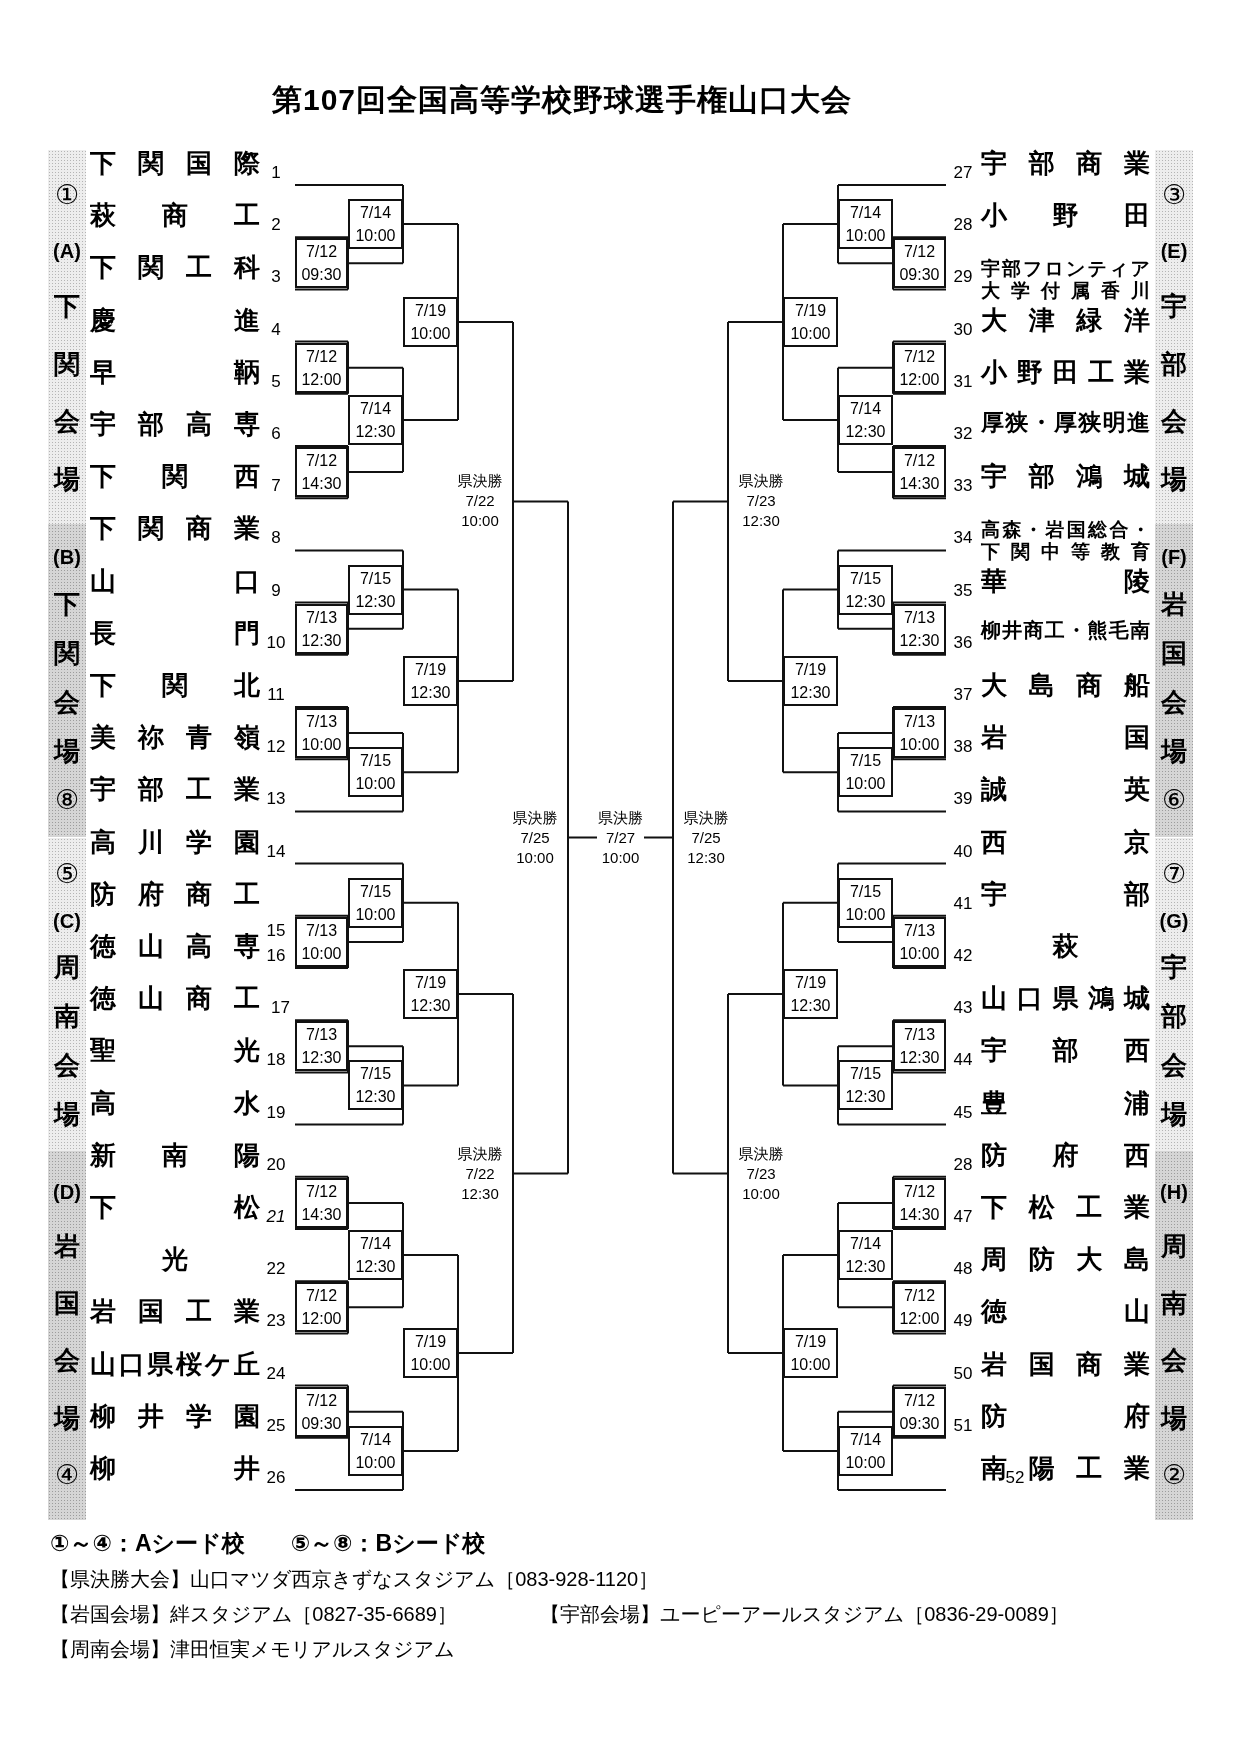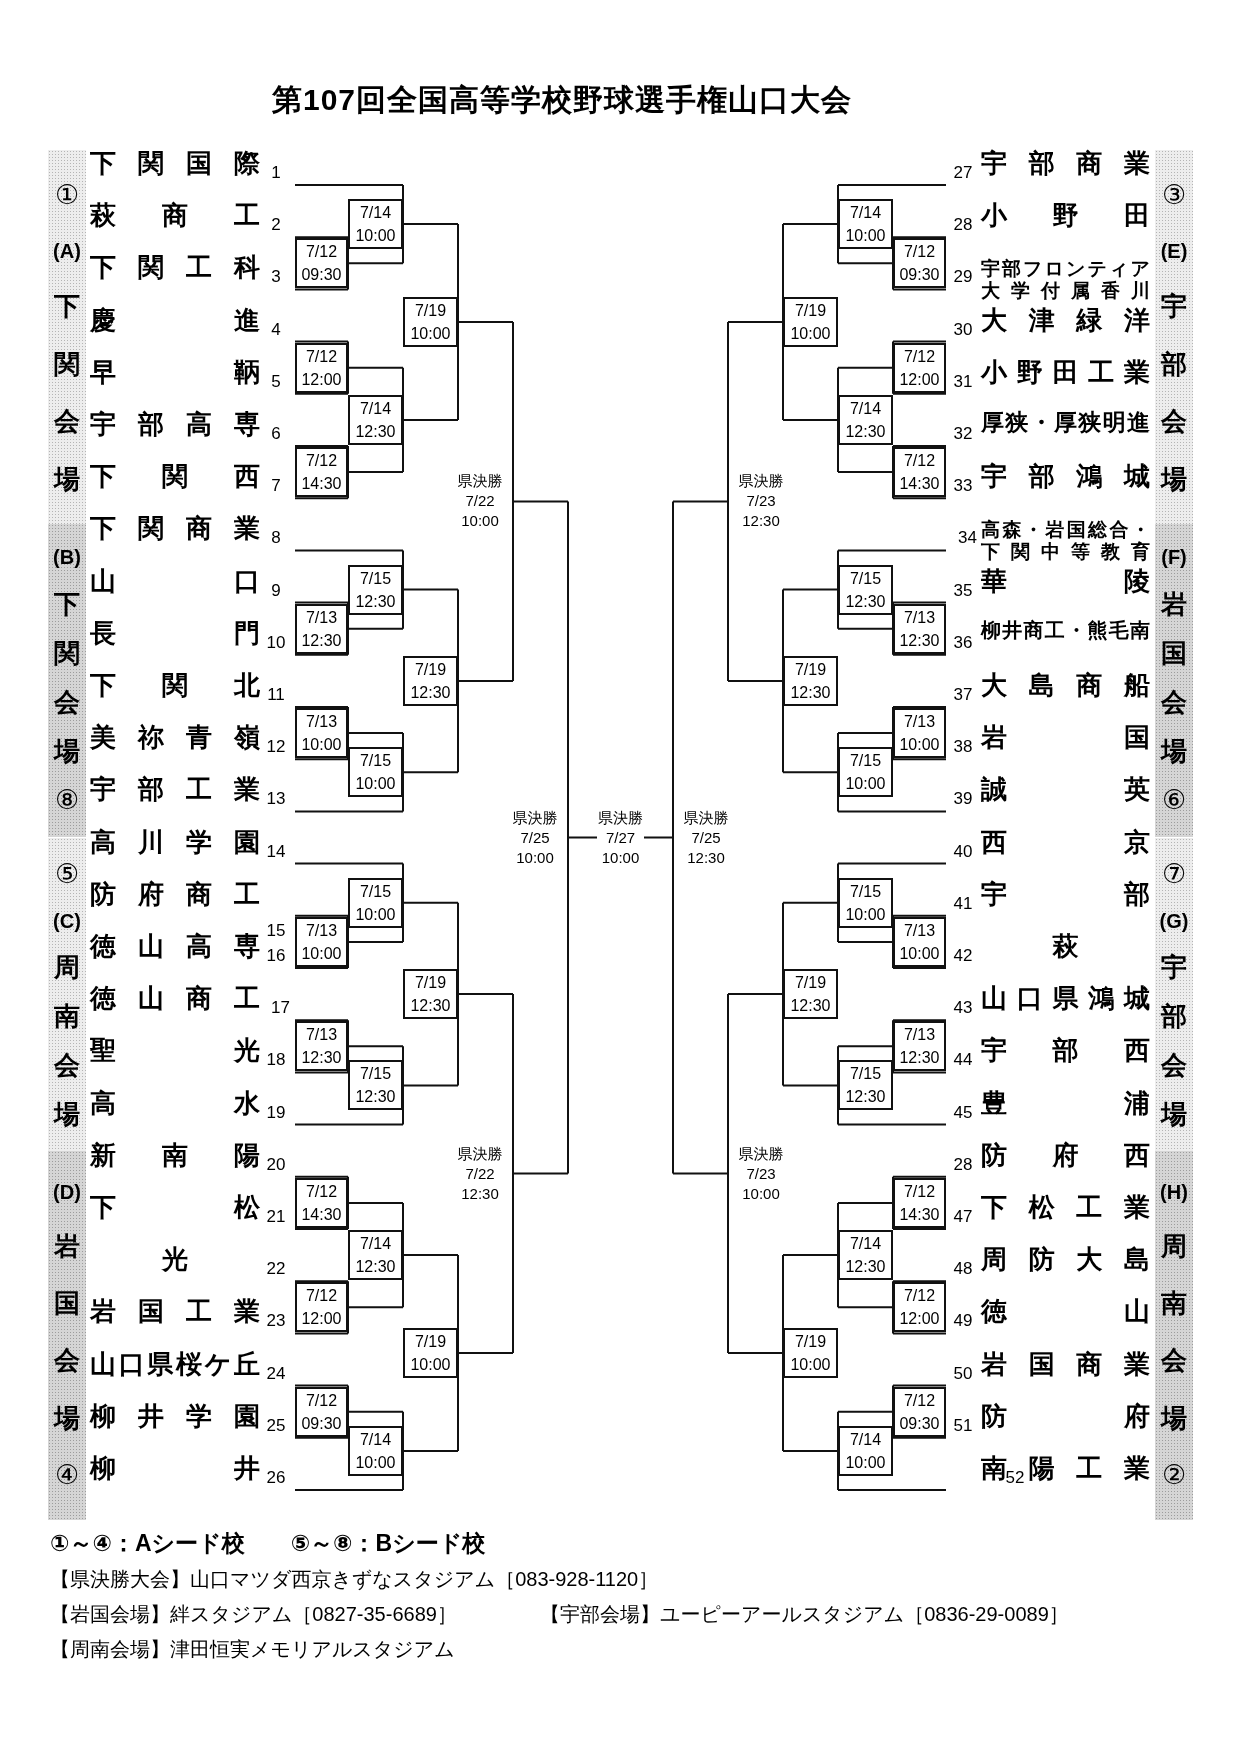--- a/index.html
+++ b/index.html
@@ -196,21 +196,21 @@
         </div>
       </div>
       <div class="team-number" style="left: 262px; top: 1154.8px; width: 28px;">20</div>
       <div class="team-name" style="left: 90px; top: 1140.8px; width: 170px; font-size: 26px;">
         <div class="line">
           <span>新</span>
           <span>南</span>
           <span>陽</span>
         </div>
       </div>
-      <div class="team-number" style="left: 262px; top: 1207px; width: 28px;">21</div>
+      <div class="team-number" style="left: 262px; top: 1207px; width: 28px; font-style: italic;">21</div>
       <div class="team-name" style="left: 90px; top: 1193px; width: 170px; font-size: 26px;">
         <div class="line">
           <span>下</span>
           <span>松</span>
         </div>
       </div>
       <div class="team-number" style="left: 262px; top: 1259.2px; width: 28px;">22</div>
       <div class="team-name" style="left: 90px; top: 1245.2px; width: 170px; font-size: 26px;">
         <div class="line center">
           <span>光</span>
@@ -323,21 +323,21 @@
       </div>
       <div class="team-number" style="left: 949px; top: 476.2px; width: 28px;">33</div>
       <div class="team-name" style="left: 981px; top: 462.2px; width: 169px; font-size: 26px;">
         <div class="line">
           <span>宇</span>
           <span>部</span>
           <span>鴻</span>
           <span>城</span>
         </div>
       </div>
-      <div class="team-number" style="left: 949px; top: 528.4px; width: 28px; text-align: right;">34</div>
+      <div class="team-number" style="left: 949px; top: 528.4px; width: 28px;">34</div>
       <div class="team-name" style="left: 981px; top: 519.4px; width: 169px; font-size: 19px;">
         <div class="line">
           <span>高</span>
           <span>森</span>
           <span>・</span>
           <span>岩</span>
           <span>国</span>
           <span>総</span>
           <span>合</span>
           <span>・</span>

